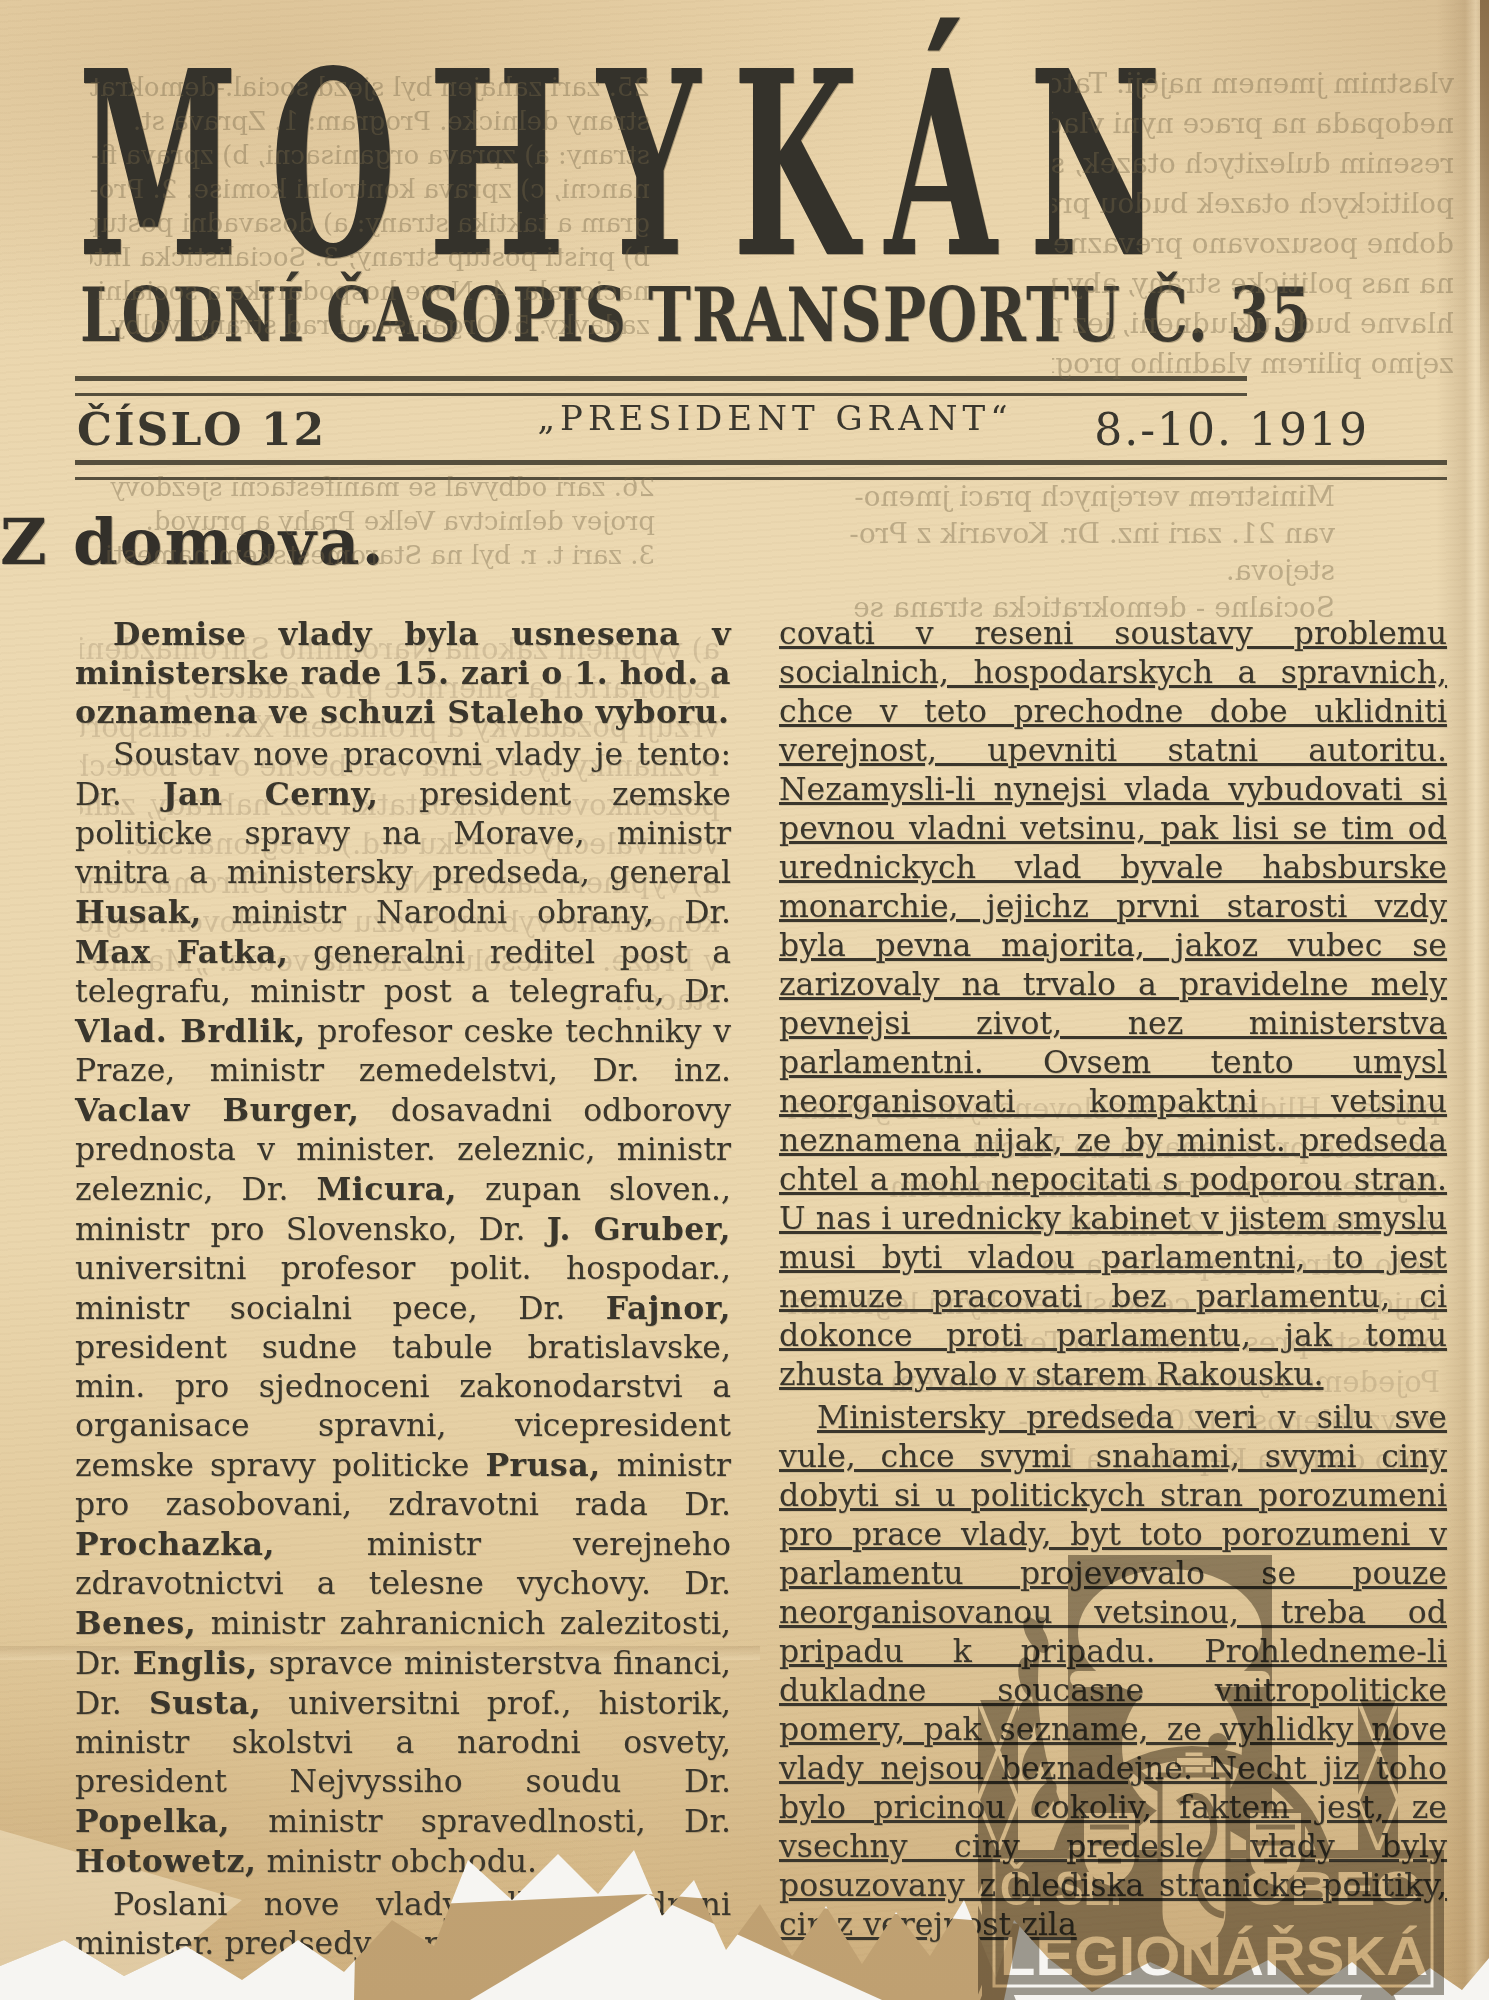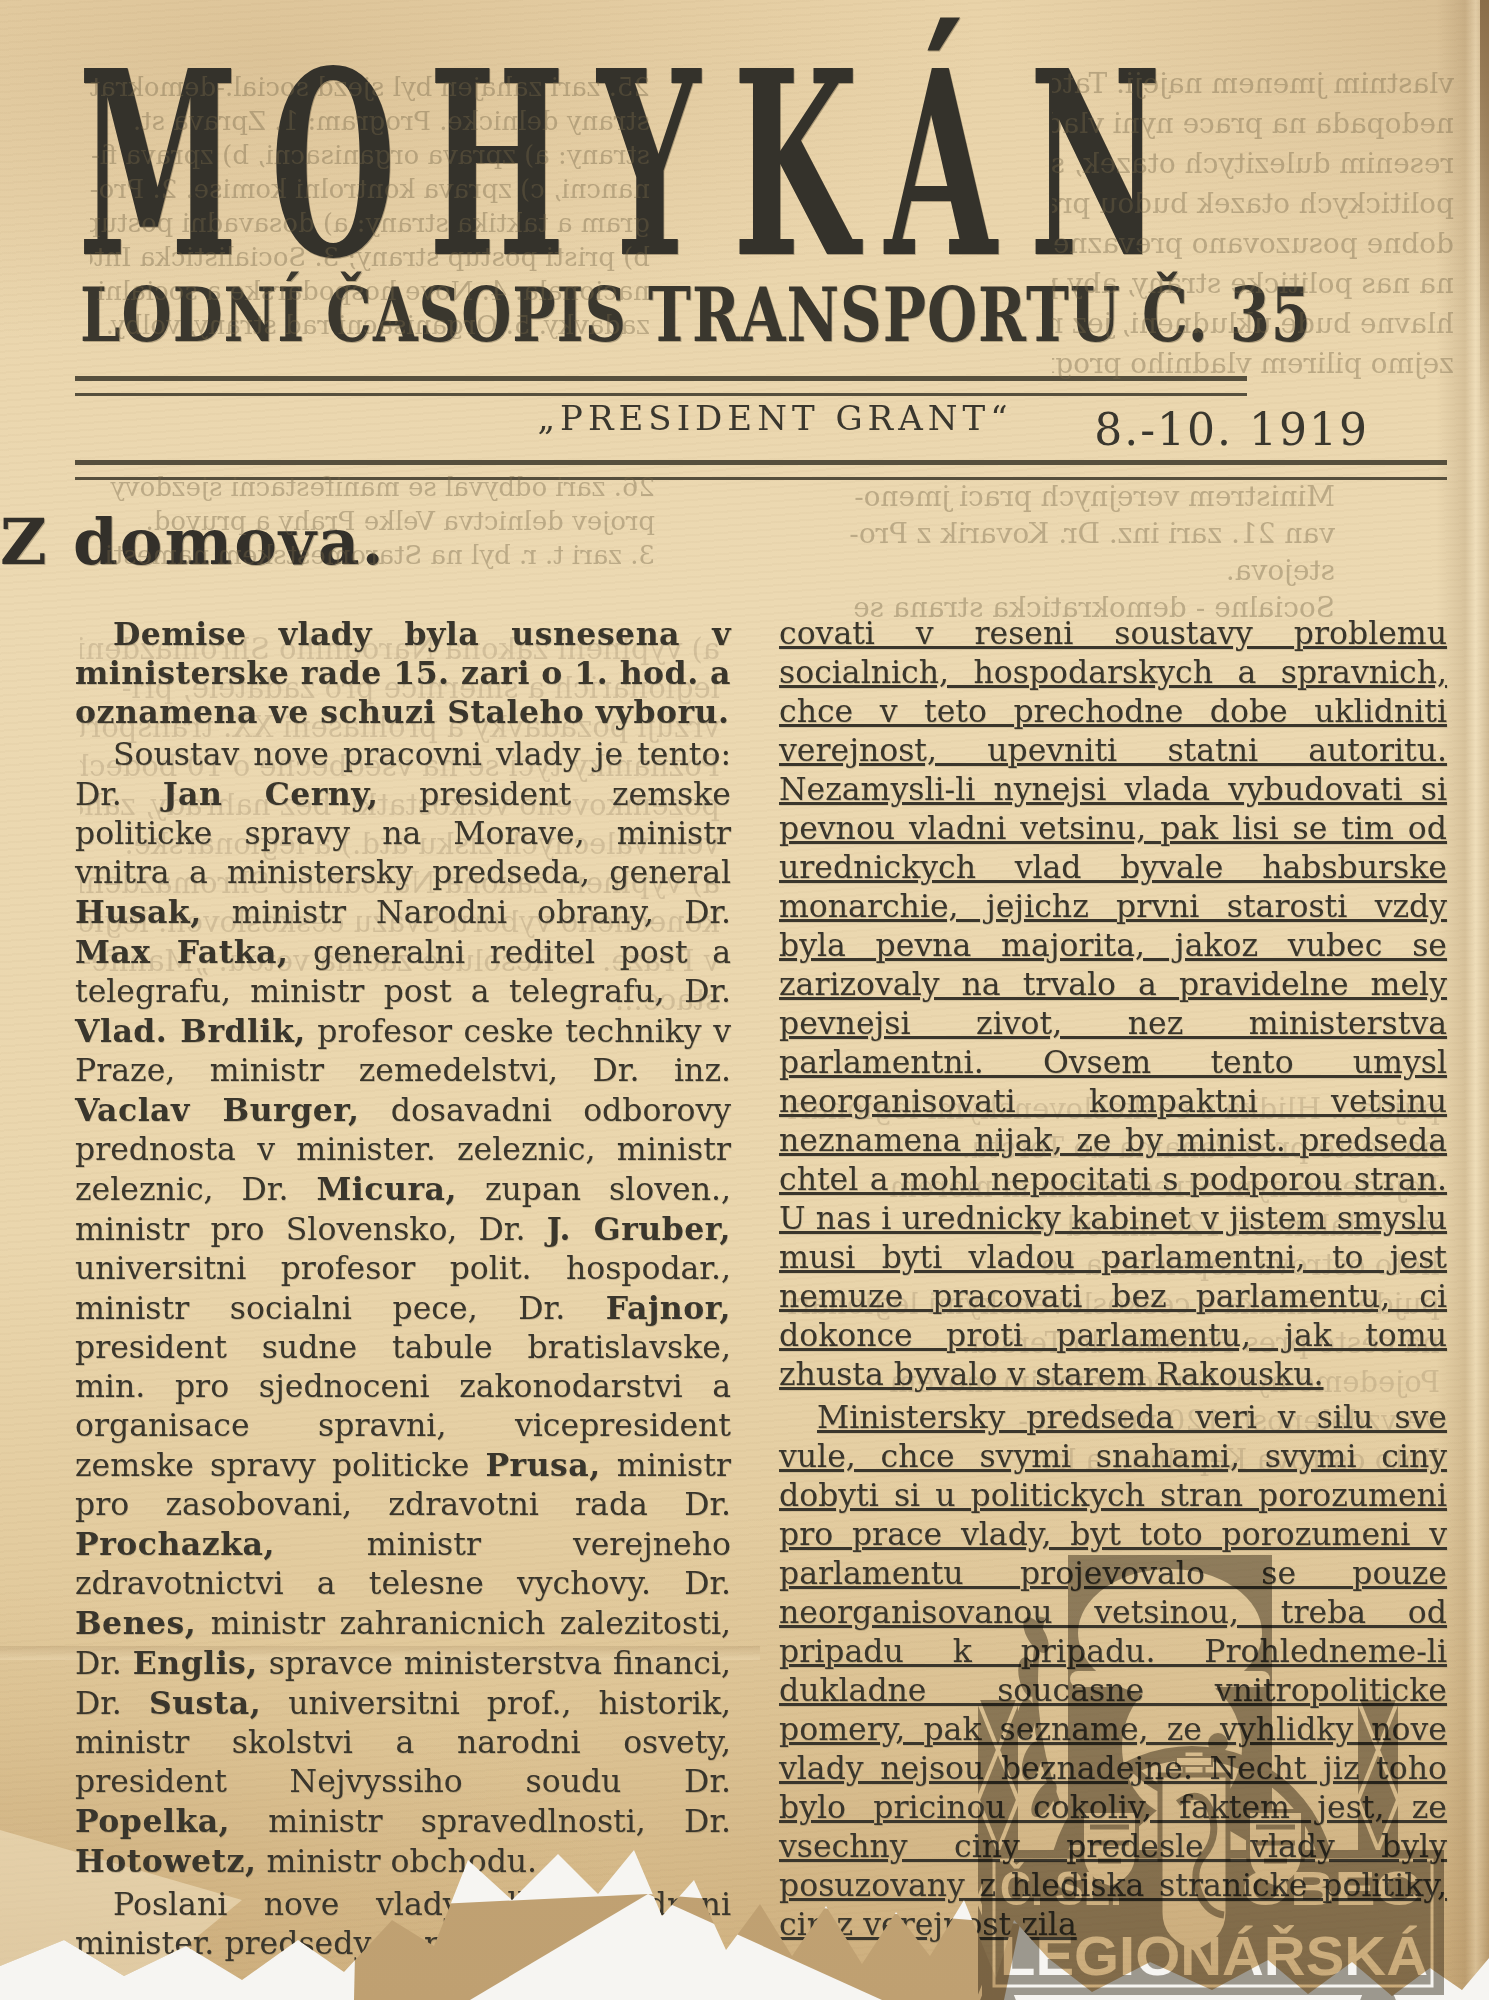--- a/index.html
+++ b/index.html
@@ -147,20 +147,21 @@
       <div>ve vzdalenosti 120 mil od to-</div>
       <div>hoto ostrova Kepslonu a ko-</div>
     </div>
 
   <div class="title">MOHYKÁN</div>
   <div class="subtitle">LODNÍ ČASOPIS TRANSPORTU Č. 35</div>
 
   <div class="rule rule1"></div>
 
   <div class="dateline">
+    <span class="issue">ČÍSLO 12</span>
     <span class="ship">„PRESIDENT GRANT“</span>
     <span class="pubdate">8.-10. 1919</span>
   </div>
 
   <div class="rule rule2"></div>
 
   <div class="headline">Z domova.</div>
 
   <div class="cols">
     <div class="col left">

